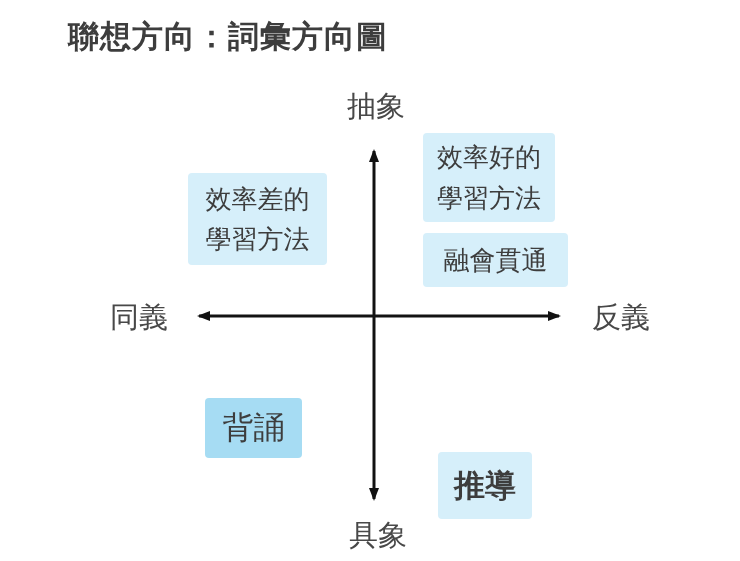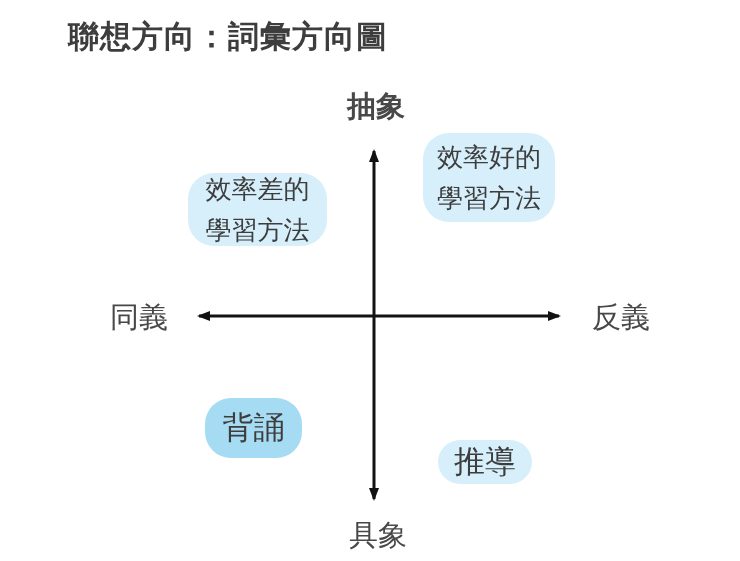--- a/index.html
+++ b/index.html
@@ -27,52 +27,52 @@
     letter-spacing: 1px;
     color: var(--text, #3d3d3d);
   }
   .axis-label {
     position: absolute;
     font-size: 29px;
     font-weight: 400;
     color: #484848;
     white-space: nowrap;
   }
-  .axis-label.top    { left: 342px; top: 87px;  width: 68px; text-align: center; font-weight: bold; }
+  .axis-label.top    { left: 342px; top: 87px;  width: 68px; text-align: center; }
   .axis-label.bottom { left: 344px; top: 516px; width: 68px; text-align: center; }
   .axis-label.left   { left: 98px;  top: 298px; width: 70px; text-align: right;  }
   .axis-label.right  { left: 586px; top: 298px; width: 70px; text-align: center;   }
   svg.axes {
     position: absolute;
     left: 0;
     top: 0;
     pointer-events: none;
   }
   .bubble {
     position: absolute;
     background: var(--box-light, #d6effa);
-    border-radius: 26px;
+    border-radius: 4px;
     display: flex;
     align-items: center;
     justify-content: center;
     text-align: center;
     color: var(--text, #3d3d3d);
     white-space: pre-line;
   }
   .bubble.two-line { font-size: 26px; line-height: 1.55; }
   .bubble.one-line { font-size: 26px; }
   .bubble.big      { font-size: 31px; }
   .bubble.highlight { background: var(--box-highlight, #a6dcf3); }
 
-  .pos-inefficient { left: 188px; top: 173px; width: 139px; height: 73px; }
+  .pos-inefficient { left: 188px; top: 173px; width: 139px; height: 92px; }
   .pos-efficient   { left: 423px; top: 133px; width: 132px; height: 89px; }
   .pos-integrate   { left: 423px; top: 233px; width: 145px; height: 54px; }
   .pos-recite      { left: 205px; top: 398px; width: 97px;  height: 60px; text-align: center; }
   .pos-understand  { left: 438px; top: 365px; width: 99px;  height: 62px; }
-  .pos-derive      { left: 438px; top: 440px; width: 94px;  height: 44px; }
+  .pos-derive      { left: 438px; top: 452px; width: 94px;  height: 67px; font-weight: bold; }
 </style>
 </head>
 <body>
 
 <div class="stage">
 
   <h1 class="title">聯想方向：詞彙方向圖</h1>
 
   <div class="axis-label top">抽象</div>
   <div class="axis-label bottom">具象</div>
@@ -90,19 +90,20 @@
     <line x1="374" y1="316" x2="199" y2="316" stroke="#121212" stroke-width="3" marker-end="url(#arrowhead)"></line>
     <line x1="374" y1="316" x2="559" y2="316" stroke="#121212" stroke-width="3" marker-end="url(#arrowhead)"></line>
   </svg>
 
   <div class="bubble two-line pos-inefficient">效率差的
 學習方法</div>
 
   <div class="bubble two-line pos-efficient">效率好的
 學習方法</div>
 
+  <div class="bubble one-line pos-integrate">融會貫通</div>
 
   <div class="bubble big highlight pos-recite">背誦</div>
 
 
   <div class="bubble big pos-derive">推導</div>
 
 </div>
 
 </body></html>

